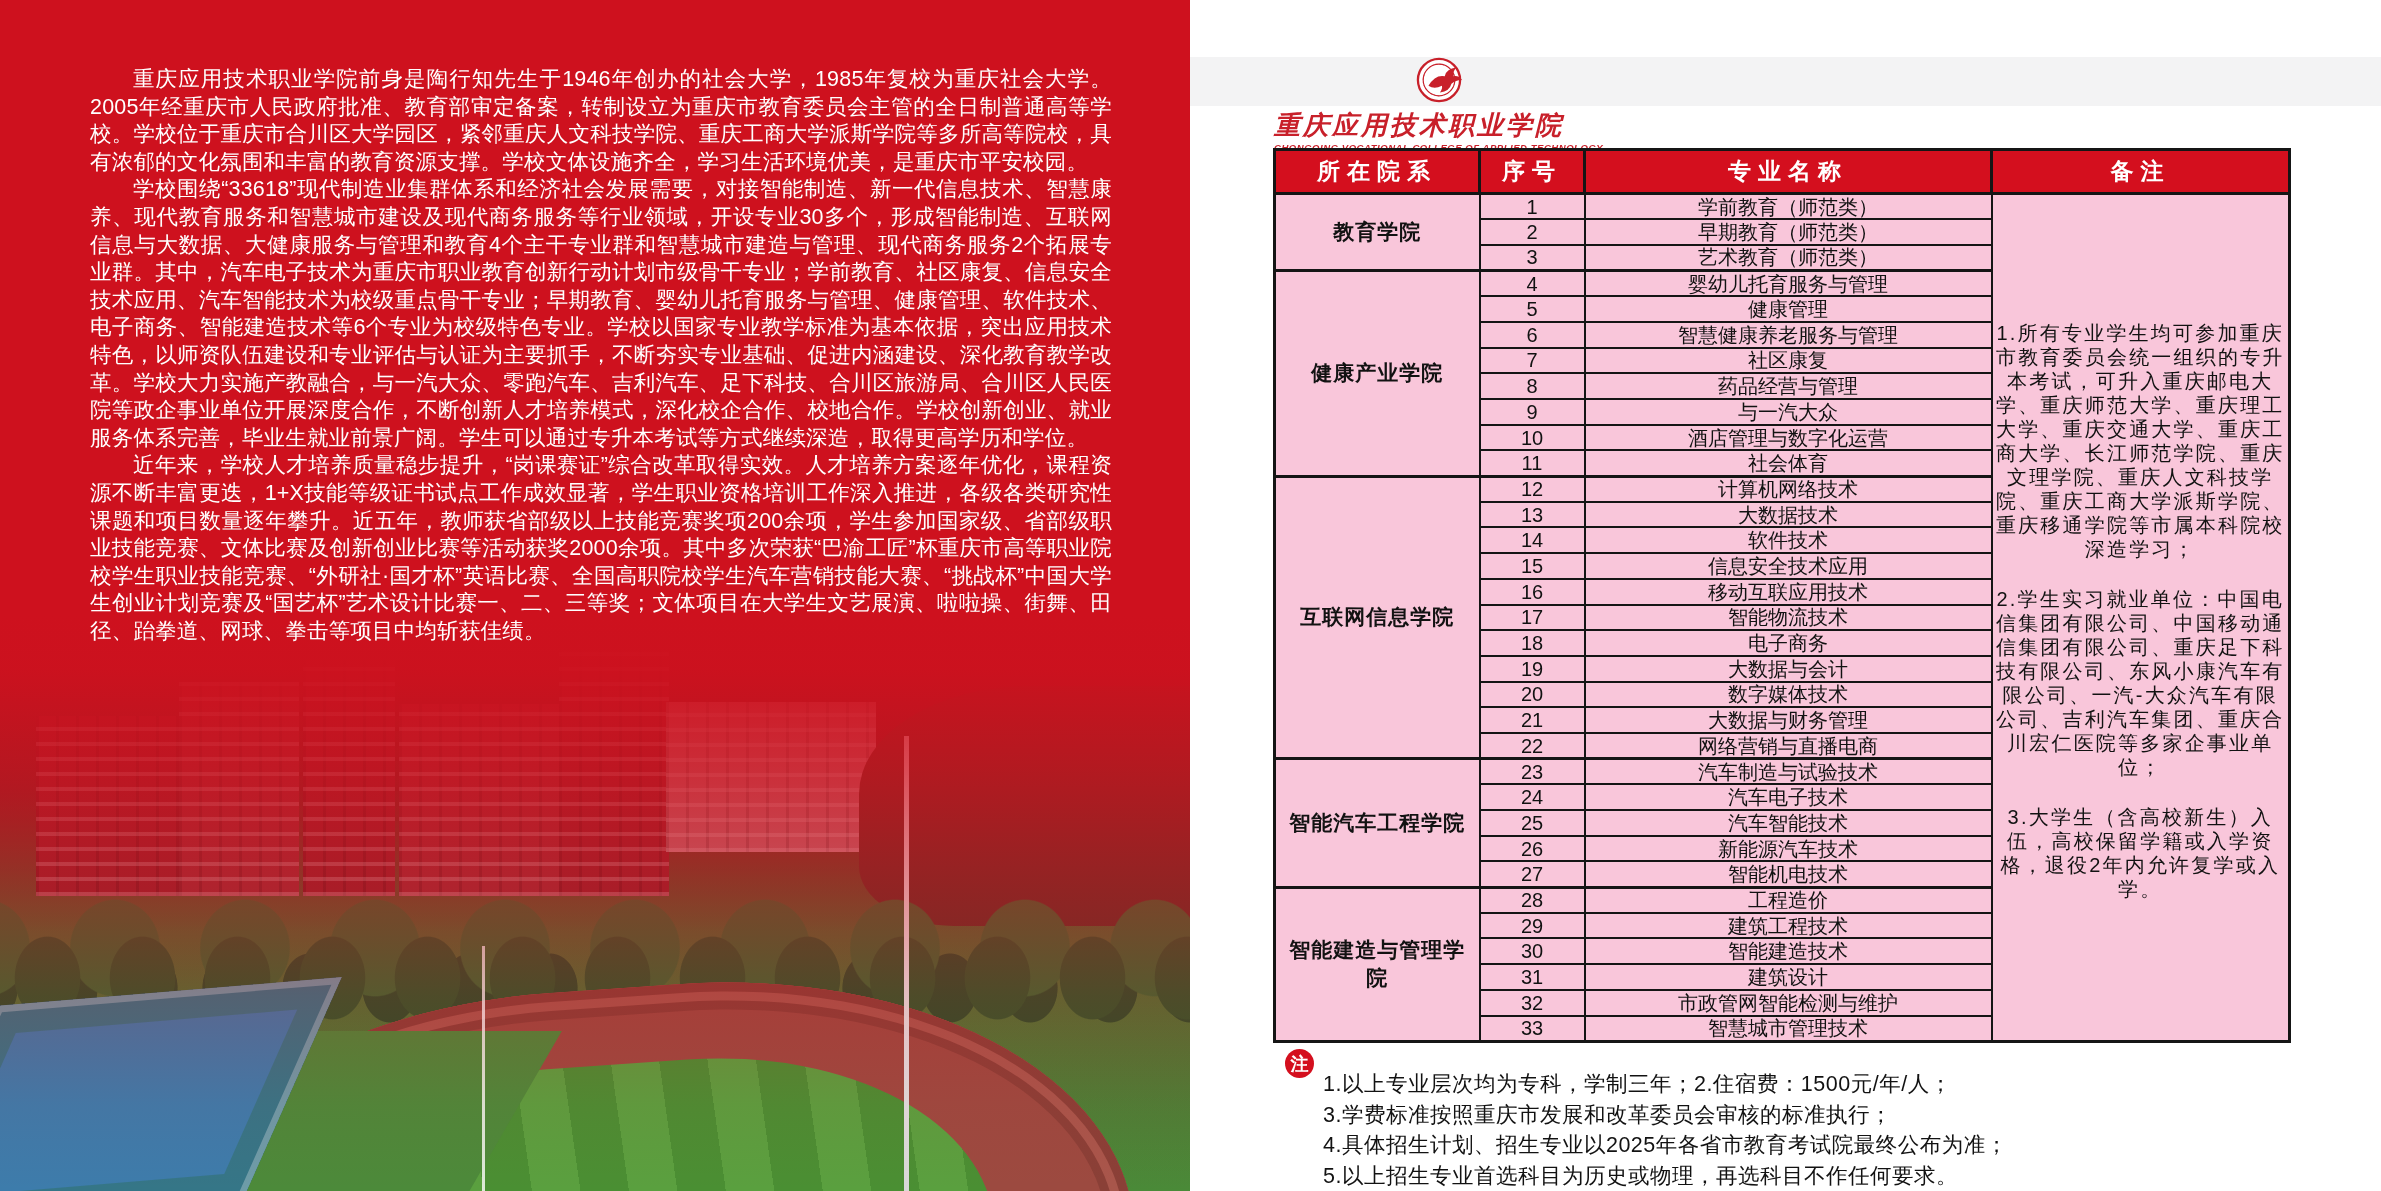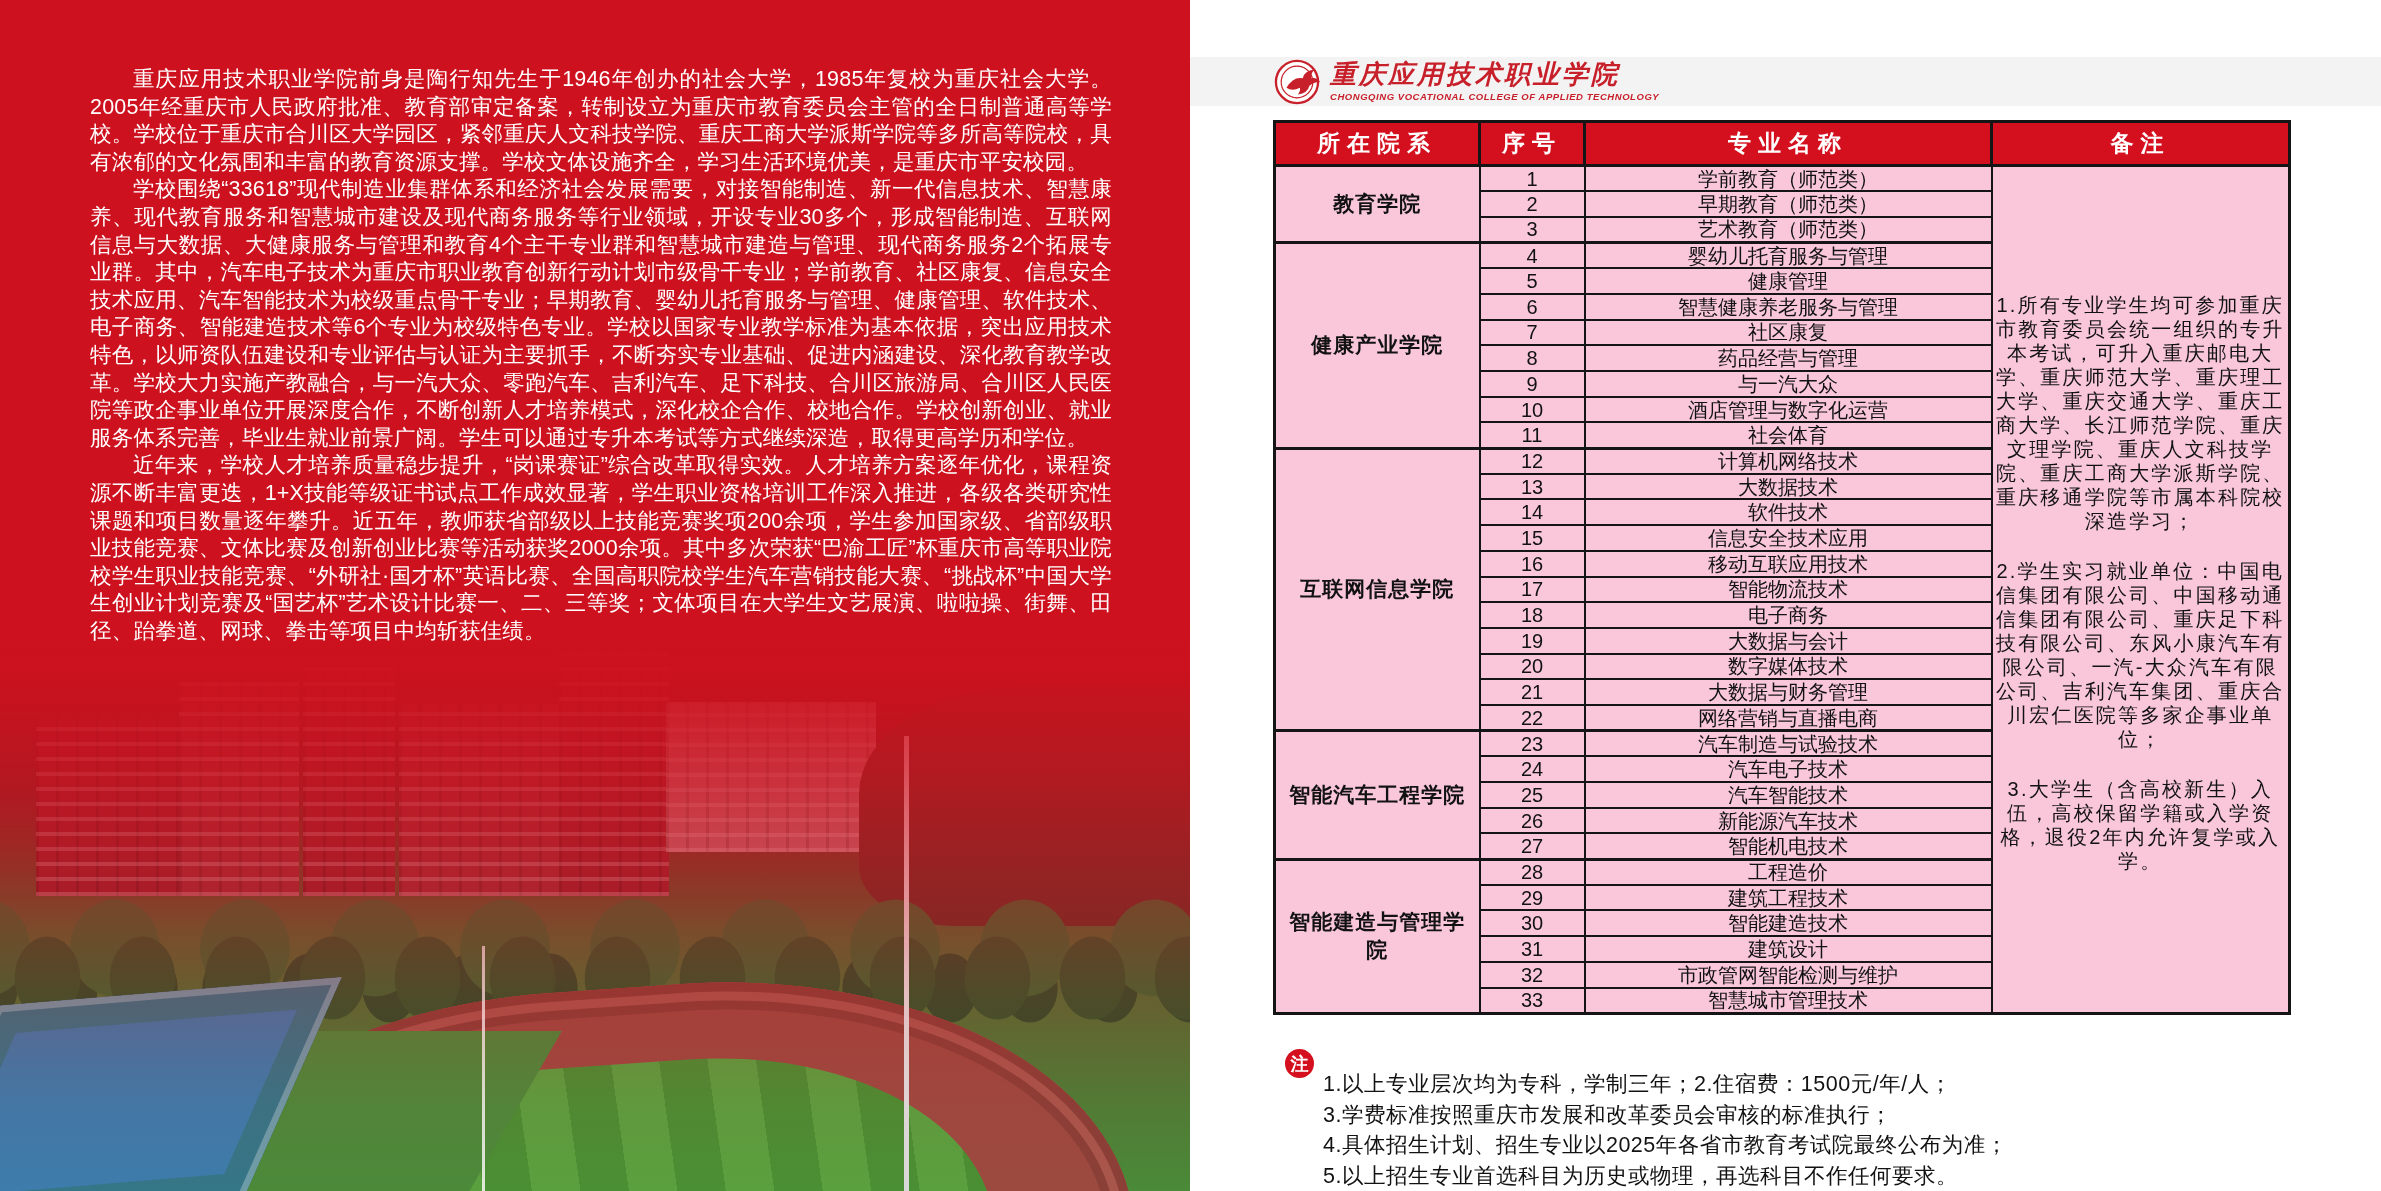--- a/index.html
+++ b/index.html
@@ -63,28 +63,28 @@
     background:rgba(255,255,255,.8);}
   .ph-overlay{position:absolute;inset:0;
     background:linear-gradient(to bottom,
       rgba(206,17,30,1) 0%,rgba(206,17,30,.97) 9%,rgba(206,17,30,.75) 27%,
       rgba(206,17,30,.45) 47%,rgba(206,17,30,.2) 66%,rgba(206,17,30,.05) 85%,
       rgba(206,17,30,0) 100%);}
 
   
   .page-right{position:absolute;left:1190px;top:0;width:1191px;height:1191px;background:#fff;}
   .band{position:absolute;left:0;top:57px;width:100%;height:49px;background:var(--band-gray);}
-  .logo{position:absolute;left:84px;top:57px;height:49px;display:flex;align-items:center;gap:10px;}
+  .logo{position:absolute;left:84px;top:57px;height:49px;display:flex;align-items:center;gap:10px;flex-direction:column;}
   .seal{width:46px;height:46px;flex:0 0 auto;}
   .logo-text{display:flex;flex-direction:column;line-height:1;}
   .logo-cn{color:var(--logo-red);font-size:26px;font-weight:bold;font-style:italic;
     letter-spacing:3px;font-family:"Liberation Serif","DejaVu Serif",serif;}
   .logo-en{color:var(--logo-red);font-size:9.5px;font-weight:bold;letter-spacing:0.55px;margin-top:4px;font-style:italic;}
 
-  table.majors{position:absolute;left:83px;top:120px;width:1015px;
+  table.majors{position:absolute;left:83px;top:148px;width:1015px;
     border-collapse:collapse;table-layout:fixed;background:var(--pink);
     border:3px solid var(--border-dark);}
   table.majors th{background:var(--hdr-red);color:#fff;height:44px;
     font-size:23px;font-weight:bold;letter-spacing:7px;
     border:3px solid var(--border-dark);}
   table.majors td{border:2px solid var(--border-dark);color:var(--ink);
     text-align:center;vertical-align:middle;overflow:hidden;}
   table.majors tr.group-start td{border-top:3px solid var(--border-dark);}
   td.num-cell,td.major-cell{height:25.7px;padding:0;font-size:20px;line-height:1;}
   td.dept-cell{font-weight:bold;font-size:21px;letter-spacing:1px;padding:0 10px;

